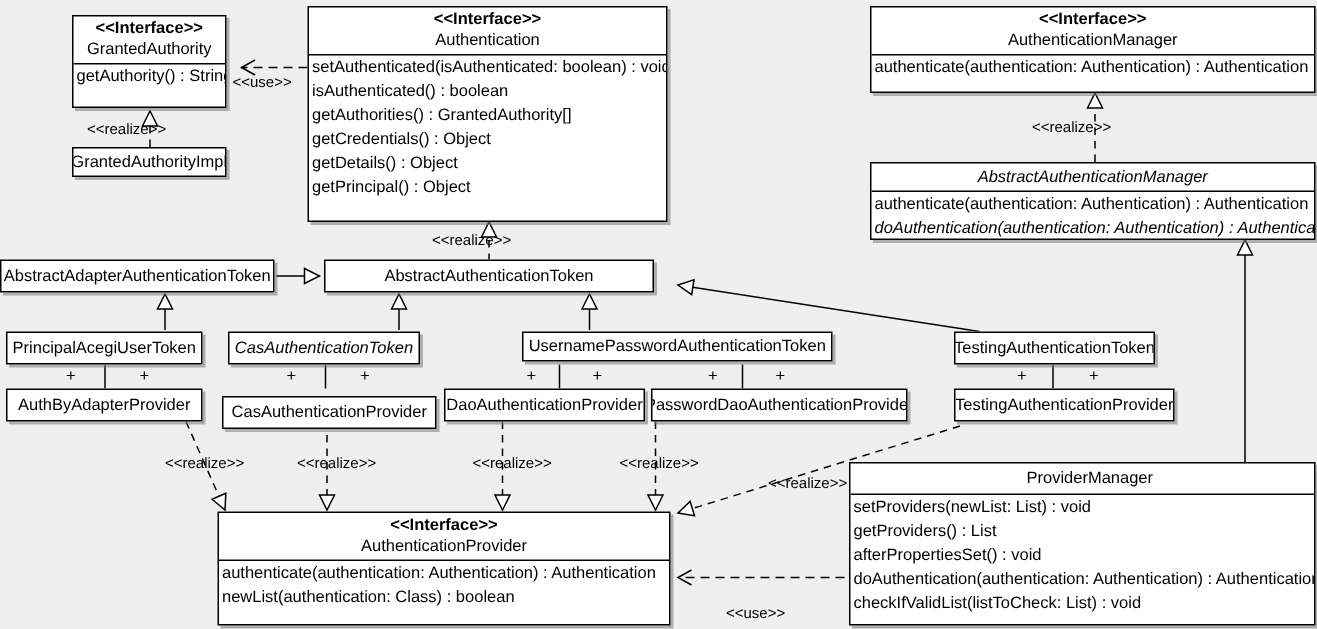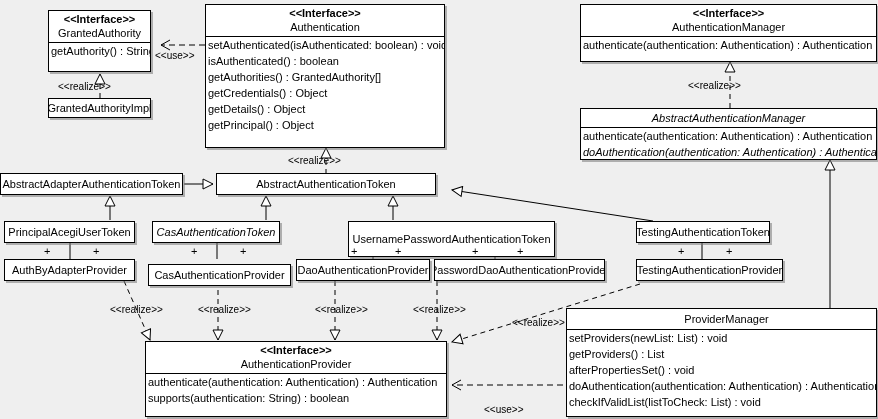--- a/index.html
+++ b/index.html
@@ -214,21 +214,21 @@
       <span class="nm">PrincipalAcegiUserToken</span>
     </div>
   </div>
 
   <div class="cls" style="left:152px;top:221px;width:128px;height:22px;font-style:italic;">
     <div class="simple">
       <span class="nm">CasAuthenticationToken</span>
     </div>
   </div>
 
-  <div class="cls" style="left:348px;top:221px;width:207px;height:36px;">
+  <div class="cls" style="left:348px;top:221px;width:207px;height:20px;">
     <div class="simple">
       <span class="nm">UsernamePasswordAuthenticationToken</span>
     </div>
   </div>
 
   <div class="cls" style="left:636px;top:221px;width:134px;height:22px;">
     <div class="simple">
       <span class="nm">TestingAuthenticationToken</span>
     </div>
   </div>
@@ -275,21 +275,21 @@
   </div>
 
   <div class="cls" style="left:145px;top:341px;width:302px;height:76px;">
     <div class="hdr">
       <div class="stereo">&lt;&lt;Interface&gt;&gt;</div>
       <div class="nm">AuthenticationProvider</div>
     </div>
     <div class="sep"></div>
     <div class="ops">
       <div class="op">authenticate(authentication: Authentication) : Authentication</div>
-      <div class="op">supports(authentication: String) : boolean</div>
+      <div class="op">newList(authentication: Class) : boolean</div>
     </div>
   </div>
 
   <div class="cls" style="left:566px;top:308px;width:311px;height:109px;">
     <div class="hdr" style="padding-top:3px;padding-bottom:2px;padding-left:12px;">
       <div class="nm">ProviderManager</div>
     </div>
     <div class="sep"></div>
     <div class="ops">
       <div class="op">setProviders(newList: List) : void</div>

